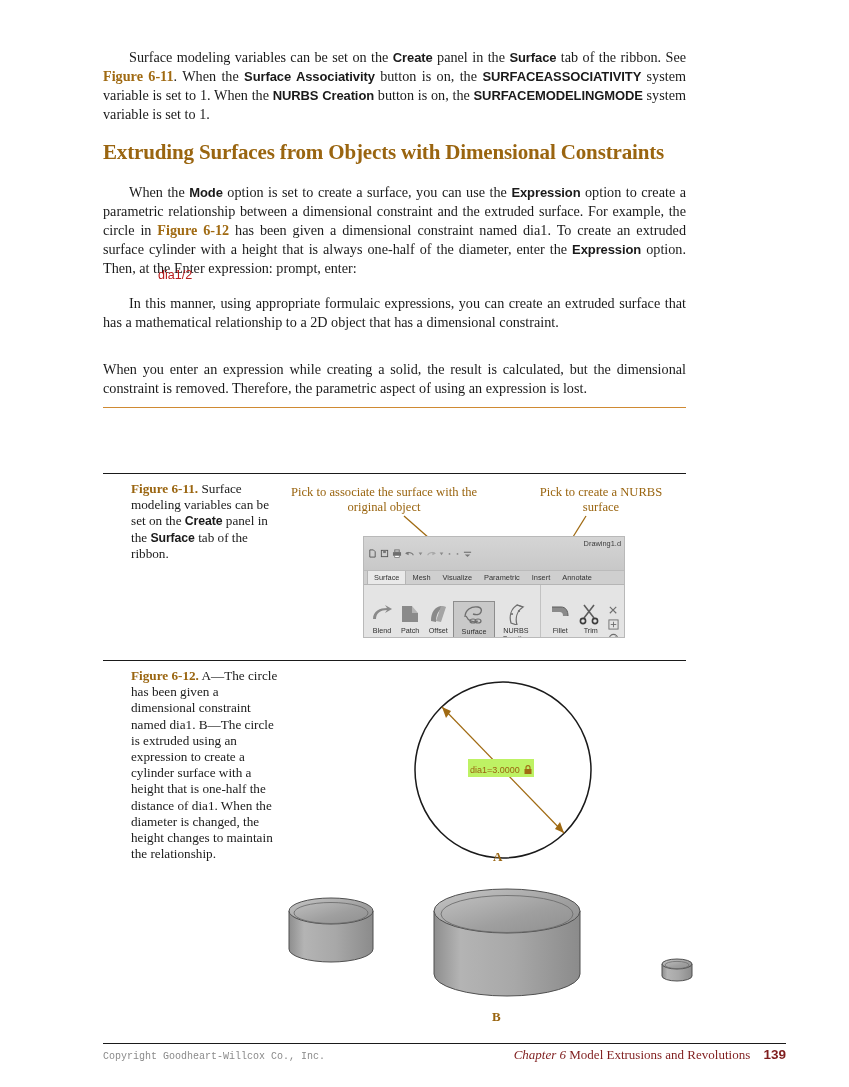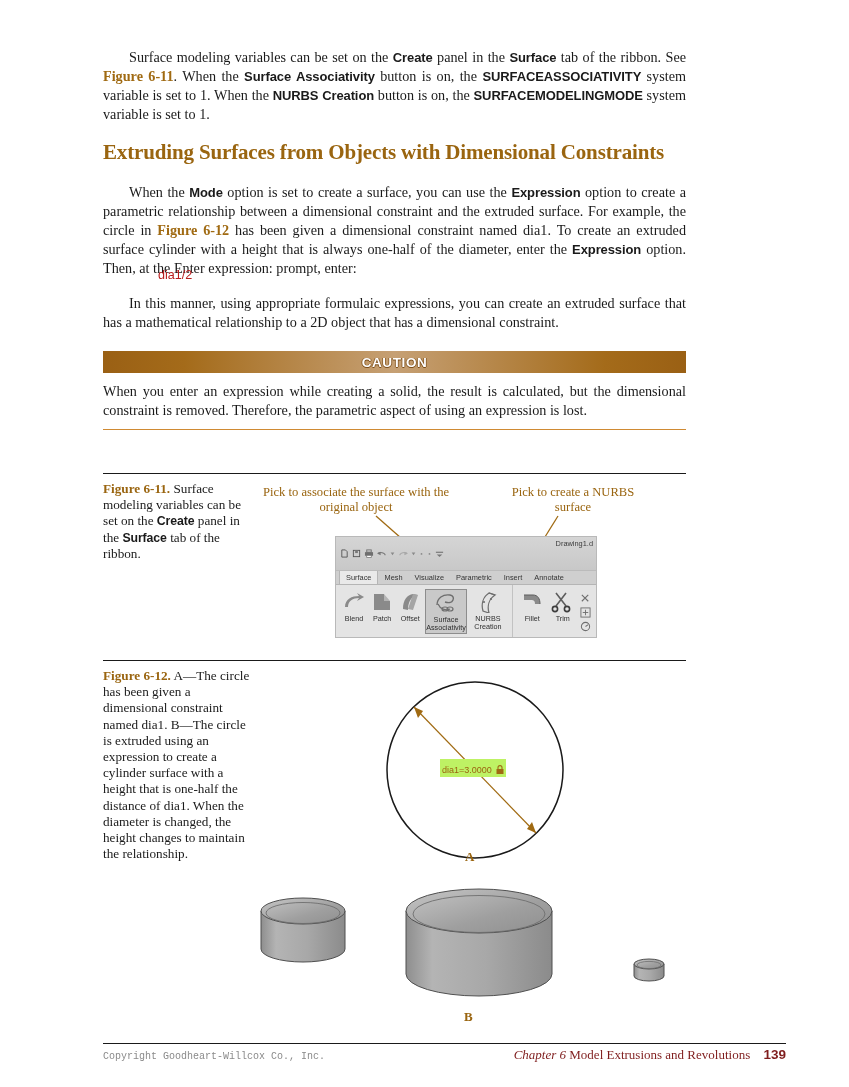--- a/index.html
+++ b/index.html
@@ -48,21 +48,21 @@
     text-shadow:0 1px 0 rgba(110,64,10,.85), 1px 0 0 rgba(110,64,10,.55), -1px 0 0 rgba(110,64,10,.55);
   }
   .caution-body{
     font-size:14.2px;line-height:19.2px;text-align:justify;
     margin-top:9px;
   }
   .rule-orange{border-top:1.6px solid #cf8a33;width:583px;margin-top:9px;}
   .rule-black{border-top:1.5px solid #1a1a1a;width:583px;}
 
   
-  .figblock{position:relative;width:583px;}
+  .figblock{position:relative;width:583px;margin-left:28px;}
   .figcap{
     width:148px;font-size:13.2px;line-height:16.2px;
   }
   .figcap .fignum{color:#9a6510;font-weight:bold;font-family:"Liberation Serif",serif;}
   .figcap b{font-size:12.3px;}
 
   
   .callout{
     position:absolute;color:#9a6510;font-size:12.6px;line-height:14.6px;
     text-align:center;font-family:"Liberation Serif",serif;
@@ -91,21 +91,21 @@
     font-size:7.4px;color:#333;padding:1px 6px 1px 6px;line-height:11px;
   }
   .rb-tabs .tab.active{background:#e9e9e9;border:1px solid #b5b5b5;border-bottom:none;}
   .rb-panels{
     height:70px;background:#e4e4e4;display:flex;position:relative;
   }
   .panel{
     display:flex;flex-direction:column;justify-content:space-between;
     border-right:1px solid #c2c2c2;position:relative;
   }
-  .panel-row{display:flex;align-items:flex-start;padding:4px 5px 0 5px;gap:2px;flex:1;}
+  .panel-row{display:flex;align-items:flex-start;padding:16px 5px 0 5px;gap:2px;flex:1;}
   .panel-label{
     font-size:7.2px;color:#4a4a4a;text-align:center;height:11px;line-height:11px;
     border-top:1px solid #cdcdcd;background:#dedede;
   }
   .btn{
     display:flex;flex-direction:column;align-items:center;width:30px;
     font-size:7.2px;color:#2e2e2e;line-height:8.4px;text-align:center;
   }
   .btn.wide{width:44px;}
   .btn .glyph{height:26px;display:flex;align-items:center;justify-content:center;}
@@ -157,23 +157,20 @@
 
   <div class="content" style="top:268px;">
     <div class="code">dia1/2</div>
   </div>
 
   <div class="content" style="top:294px;">
     <p class="body"><span class="ind"></span><span>In this manner, using appropriate formulaic expressions, you can create an extruded surface that has a mathematical relationship to a 2D object that has a dimensional constraint.</span></p>
   </div>
 
   <div class="content" style="top:351px;">
-    <div class="caution-banner">
-      <span>CAUTION</span>
-    </div>
     <div class="caution-body">When you enter an expression while creating a solid, the result is calculated, but the dimensional constraint is removed. Therefore, the parametric aspect of using an expression is lost.</div>
     <div class="rule-orange"></div>
   </div>
 
   <div class="content" style="top:473px;">
     <div class="rule-black"></div>
     <div class="figblock" style="height:172px;">
 
       <div class="figcap" style="position:absolute;left:0;top:7px;">
         <span class="fignum">Figure 6-11.</span>

